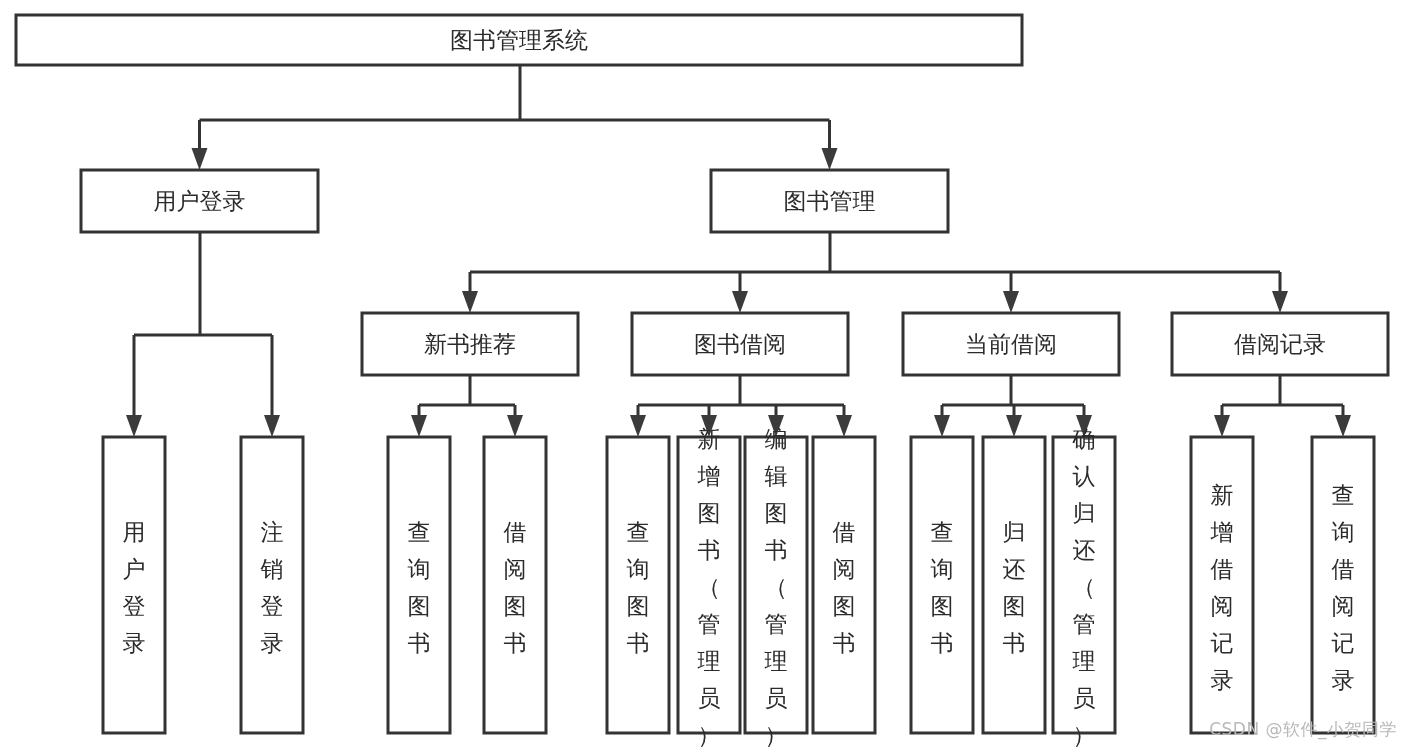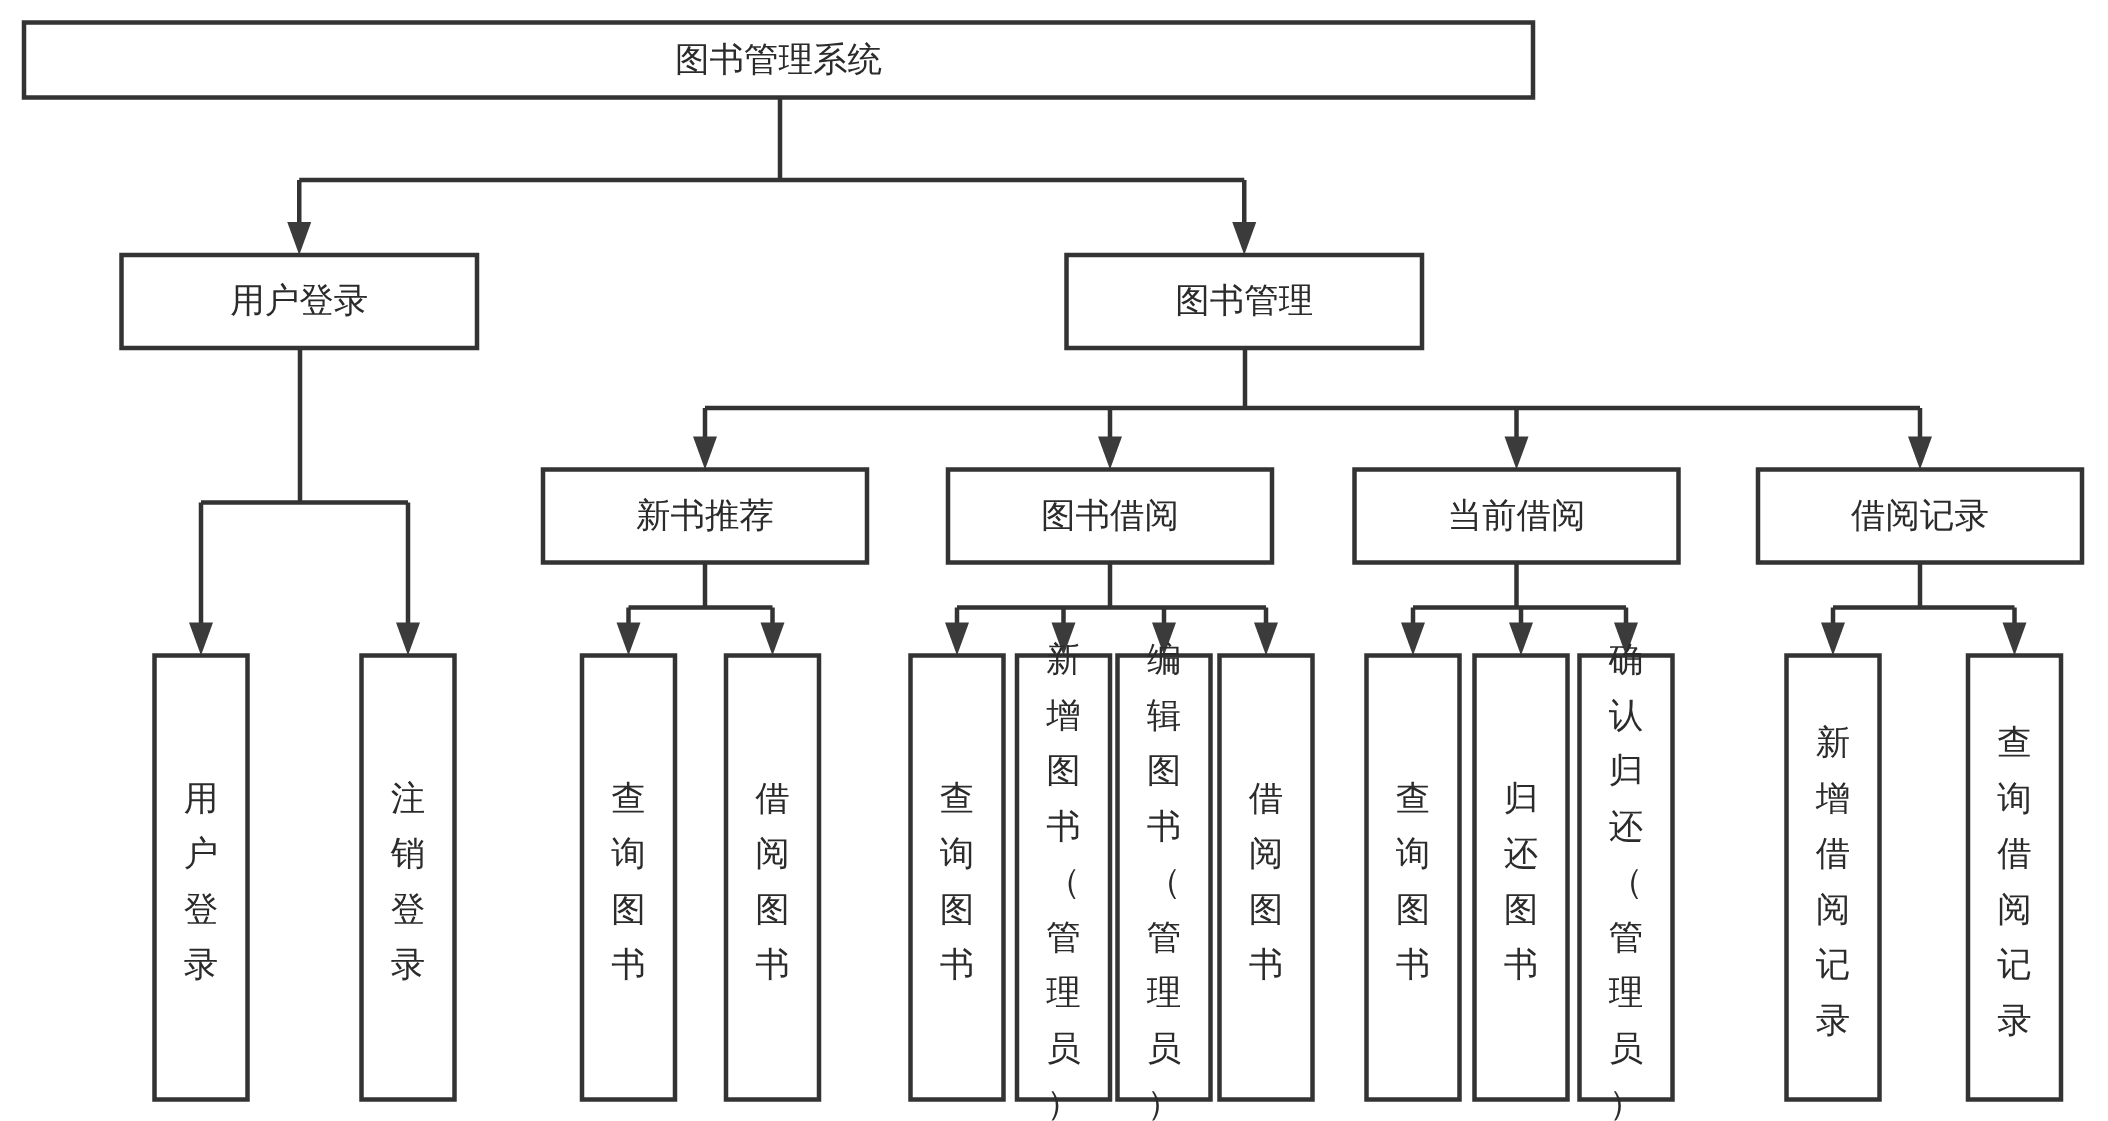--- a/index.html
+++ b/index.html
@@ -217,13 +217,14 @@
         <g>
           <rect x="1191" y="437" width="62" height="296" class="node-rect"></rect>
           <text class="node-label-vertical" x="1222" y="502.86"><tspan x="1222" dy="0">新</tspan><tspan x="1222" dy="37">增</tspan><tspan x="1222" dy="37">借</tspan><tspan x="1222" dy="37">阅</tspan><tspan x="1222" dy="37">记</tspan><tspan x="1222" dy="37">录</tspan></text>
         </g>
         <g>
           <rect x="1312" y="437" width="62" height="296" class="node-rect"></rect>
           <text class="node-label-vertical" x="1343" y="502.86"><tspan x="1343" dy="0">查</tspan><tspan x="1343" dy="37">询</tspan><tspan x="1343" dy="37">借</tspan><tspan x="1343" dy="37">阅</tspan><tspan x="1343" dy="37">记</tspan><tspan x="1343" dy="37">录</tspan></text>
         </g>
       </g>
   </svg>
+  <div class="watermark">CSDN @软件_小贺同学</div>
 </div>
 
 </body></html>

